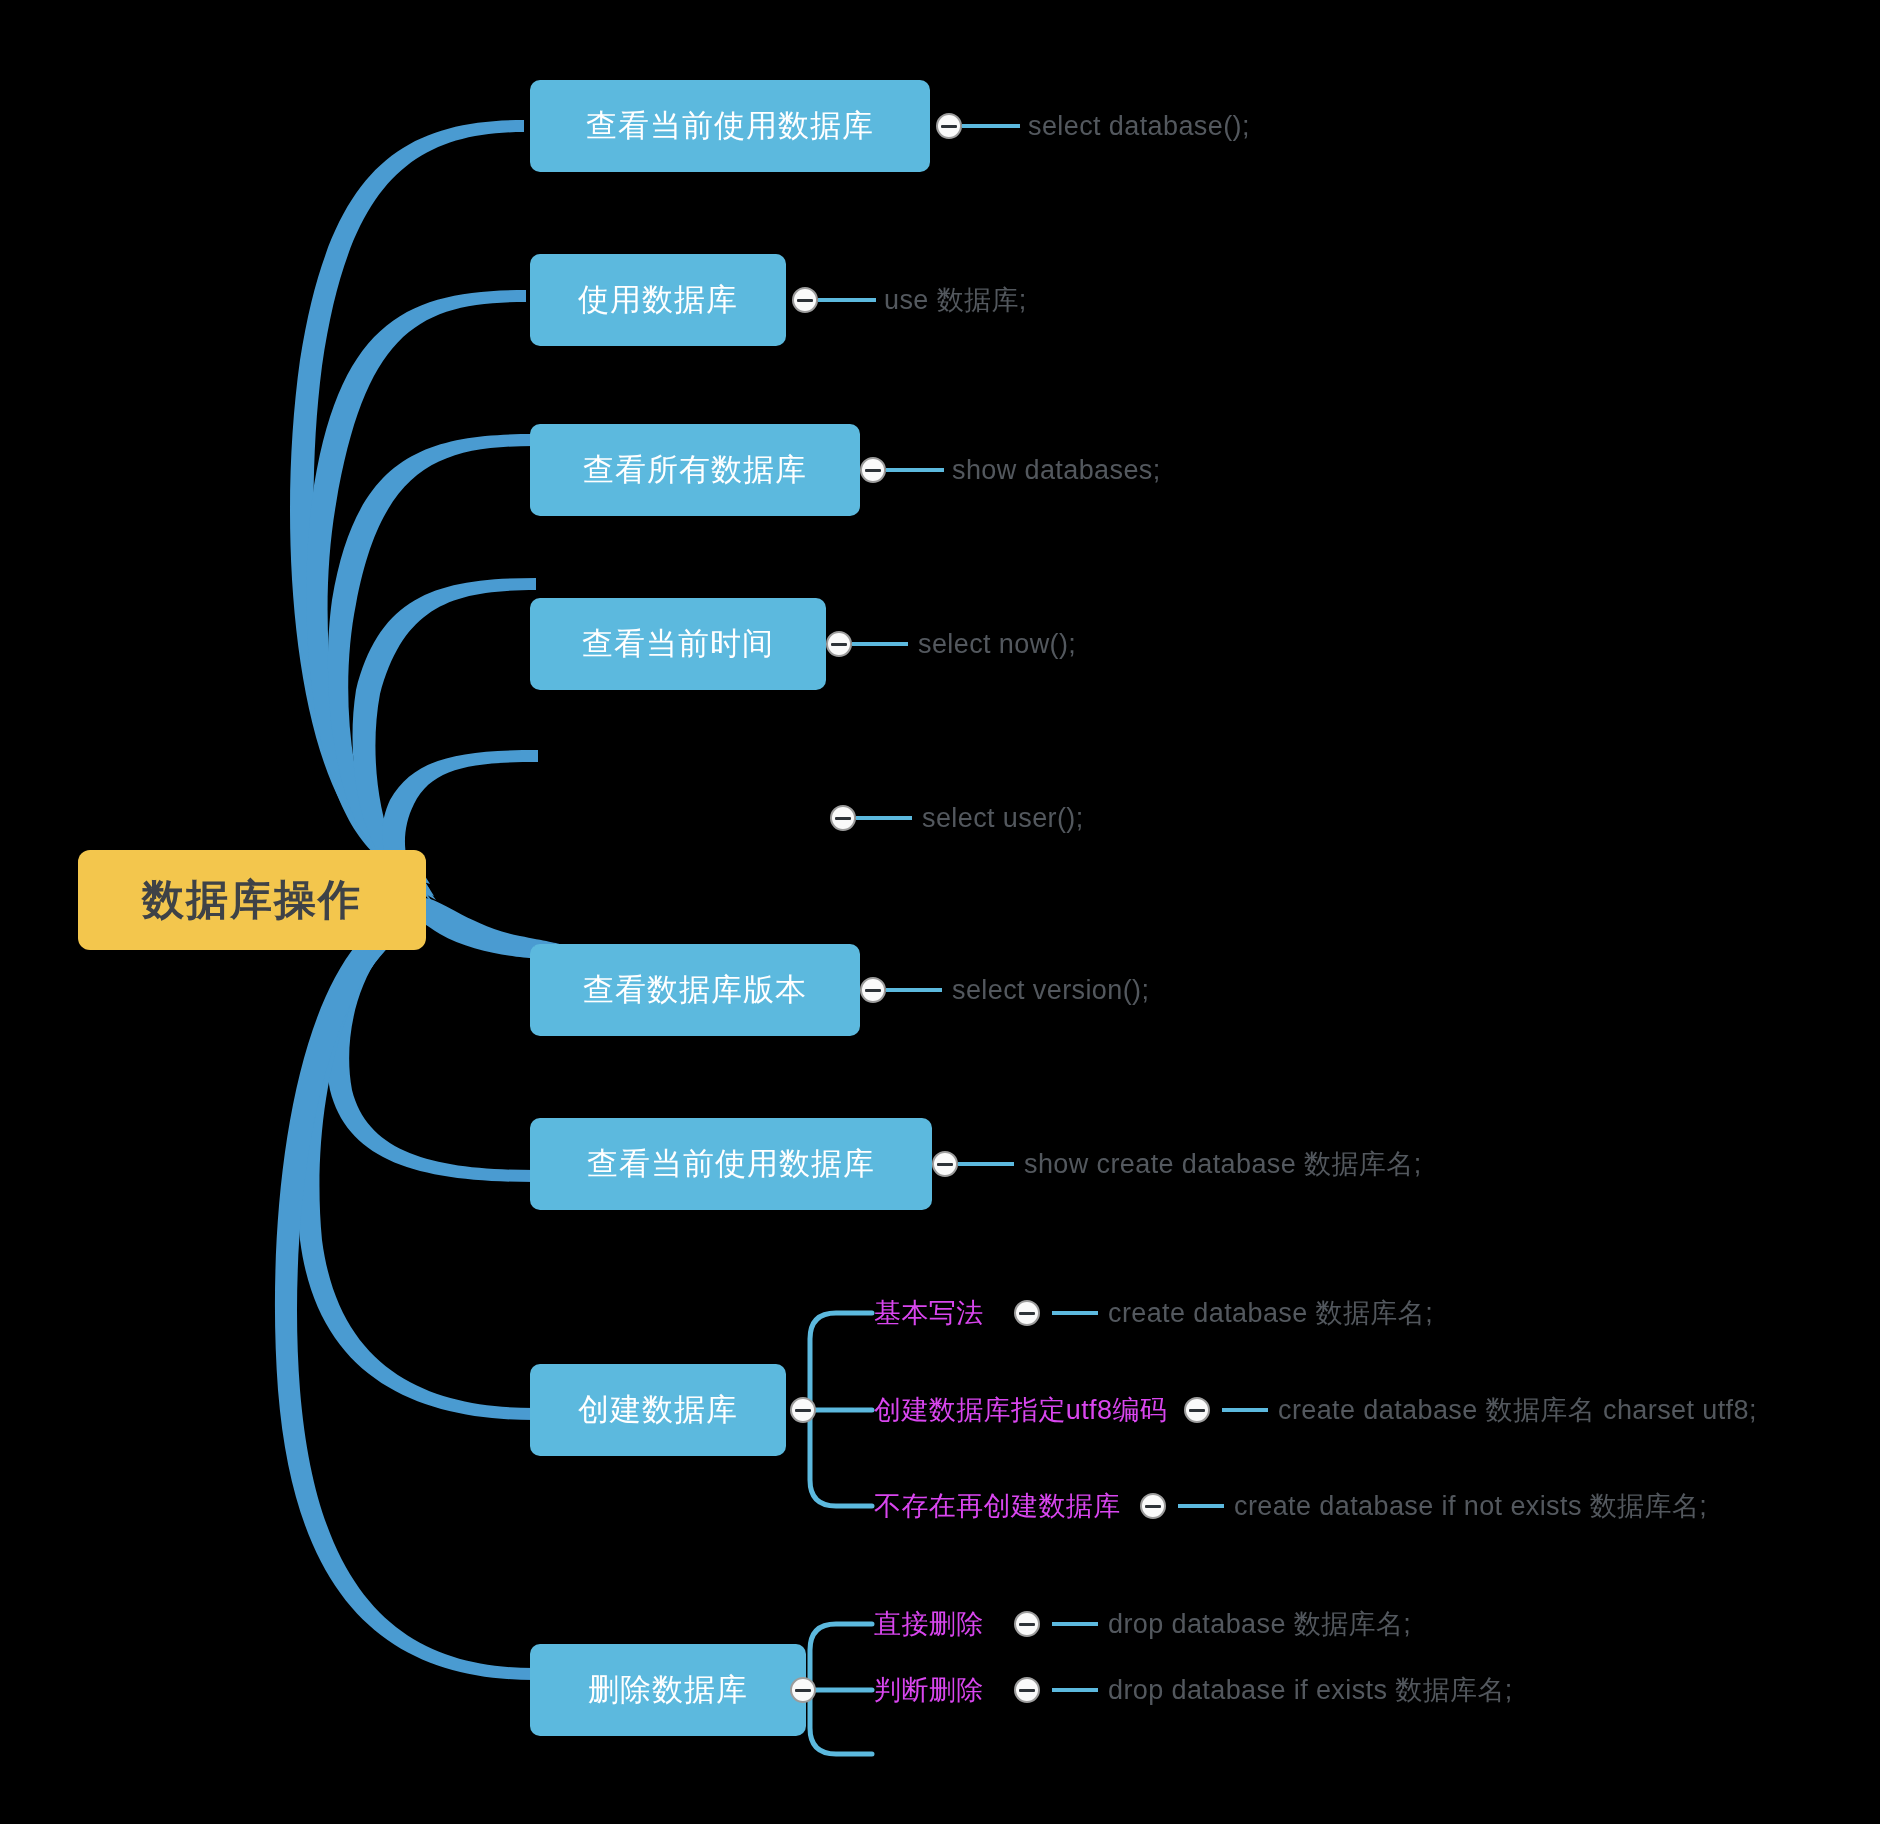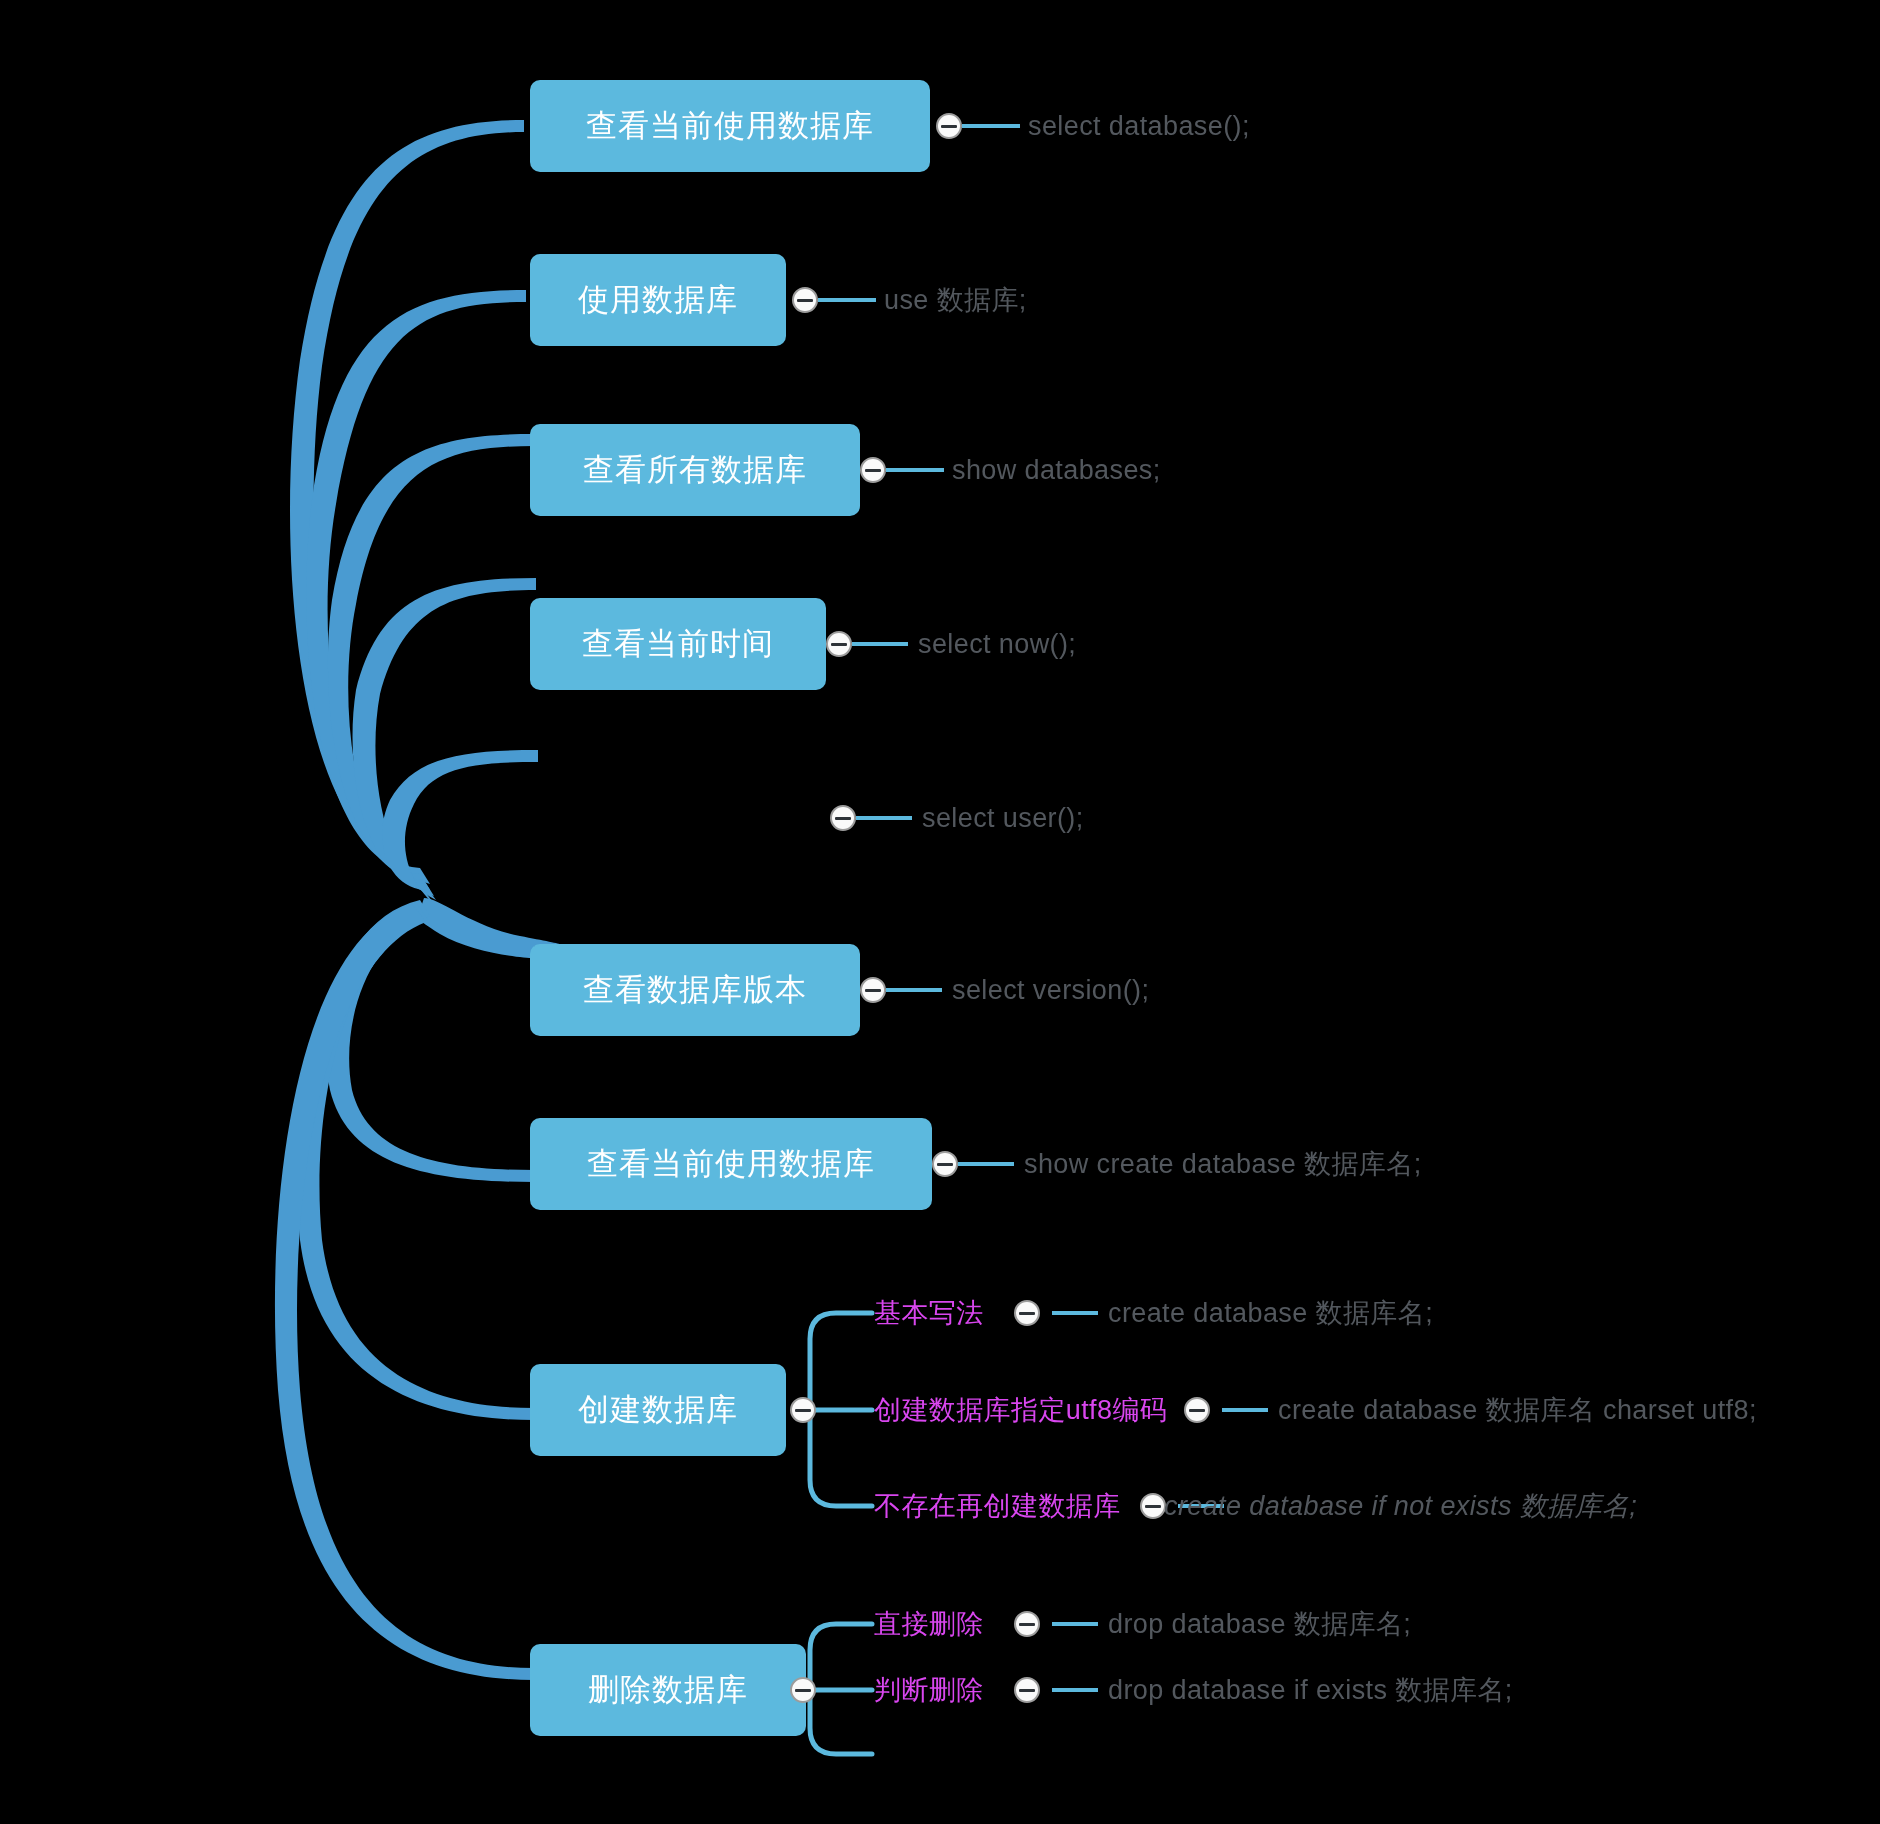--- a/index.html
+++ b/index.html
@@ -160,20 +160,23 @@
 
     <g stroke="#5CB9DE" stroke-width="4" fill="none">
       <line x1="1052" y1="1313" x2="1098" y2="1313"></line>
       <line x1="1222" y1="1410" x2="1268" y2="1410"></line>
       <line x1="1178" y1="1506" x2="1224" y2="1506"></line>
       <line x1="1052" y1="1624" x2="1098" y2="1624"></line>
       <line x1="1052" y1="1690" x2="1098" y2="1690"></line>
     </g>
   </svg>
 
+  <div class="root-node" style="left:78px; top:850px; width:348px; height:100px;">
+    <span>数据库操作</span>
+  </div>
 
   <div class="l1-node" style="left:530px; top:80px; width:400px; height:92px;">
     <span>查看当前使用数据库</span>
   </div>
   <div class="toggle" style="left:936px; top:113px;"></div>
   <div class="leaf-text" style="left:1028px; top:113px;"><span>select database();</span></div>
 
   <div class="l1-node" style="left:530px; top:254px; width:256px; height:92px;">
     <span>使用数据库</span>
   </div>
@@ -215,21 +218,21 @@
   <div class="sub-label" style="left:874px; top:1300px;"><span>基本写法</span></div>
   <div class="toggle" style="left:1014px; top:1300px;"></div>
   <div class="leaf-text" style="left:1108px; top:1300px;"><span>create database 数据库名;</span></div>
 
   <div class="sub-label" style="left:874px; top:1397px;"><span>创建数据库指定utf8编码</span></div>
   <div class="toggle" style="left:1184px; top:1397px;"></div>
   <div class="leaf-text" style="left:1278px; top:1397px;"><span>create database 数据库名 charset utf8;</span></div>
 
   <div class="sub-label" style="left:874px; top:1493px;"><span>不存在再创建数据库</span></div>
   <div class="toggle" style="left:1140px; top:1493px;"></div>
-  <div class="leaf-text" style="left:1164px; top:1493px;font-style:italic;"><span>create database if not exists 数据库名;</span></div>
+  <div class="leaf-text" style="left:1234px; top:1493px;"><span>create database if not exists 数据库名;</span></div>
 
   <div class="l1-node" style="left:530px; top:1644px; width:276px; height:92px;">
     <span>删除数据库</span>
   </div>
   <div class="toggle" style="left:790px; top:1677px;"></div>
 
   <div class="sub-label" style="left:874px; top:1611px;"><span>直接删除</span></div>
   <div class="toggle" style="left:1014px; top:1611px;"></div>
   <div class="leaf-text" style="left:1108px; top:1611px;"><span>drop database 数据库名;</span></div>
 

